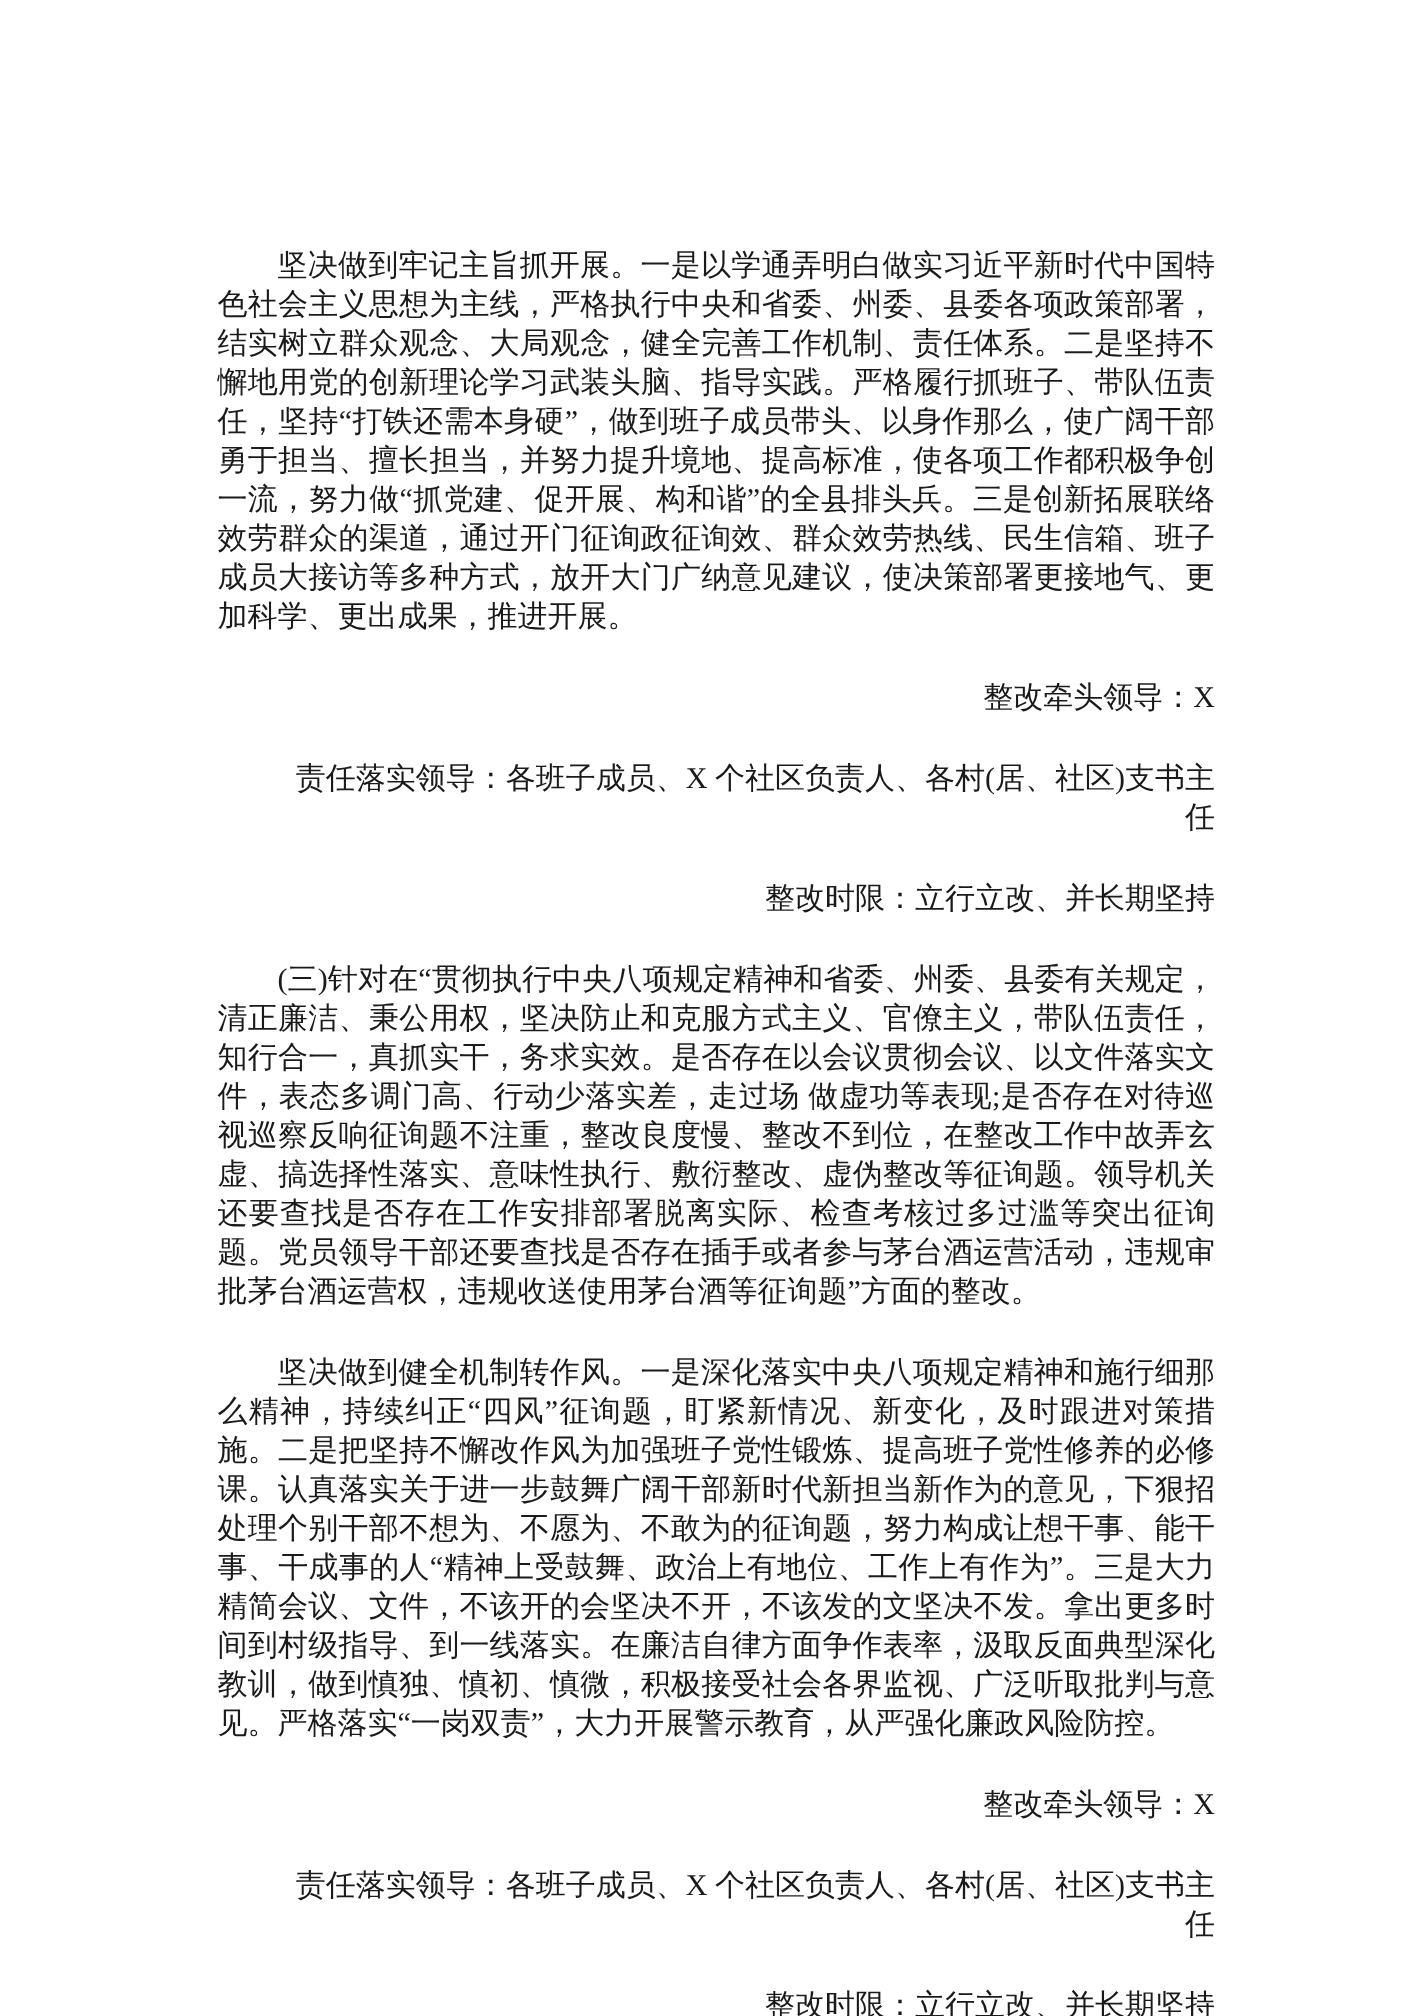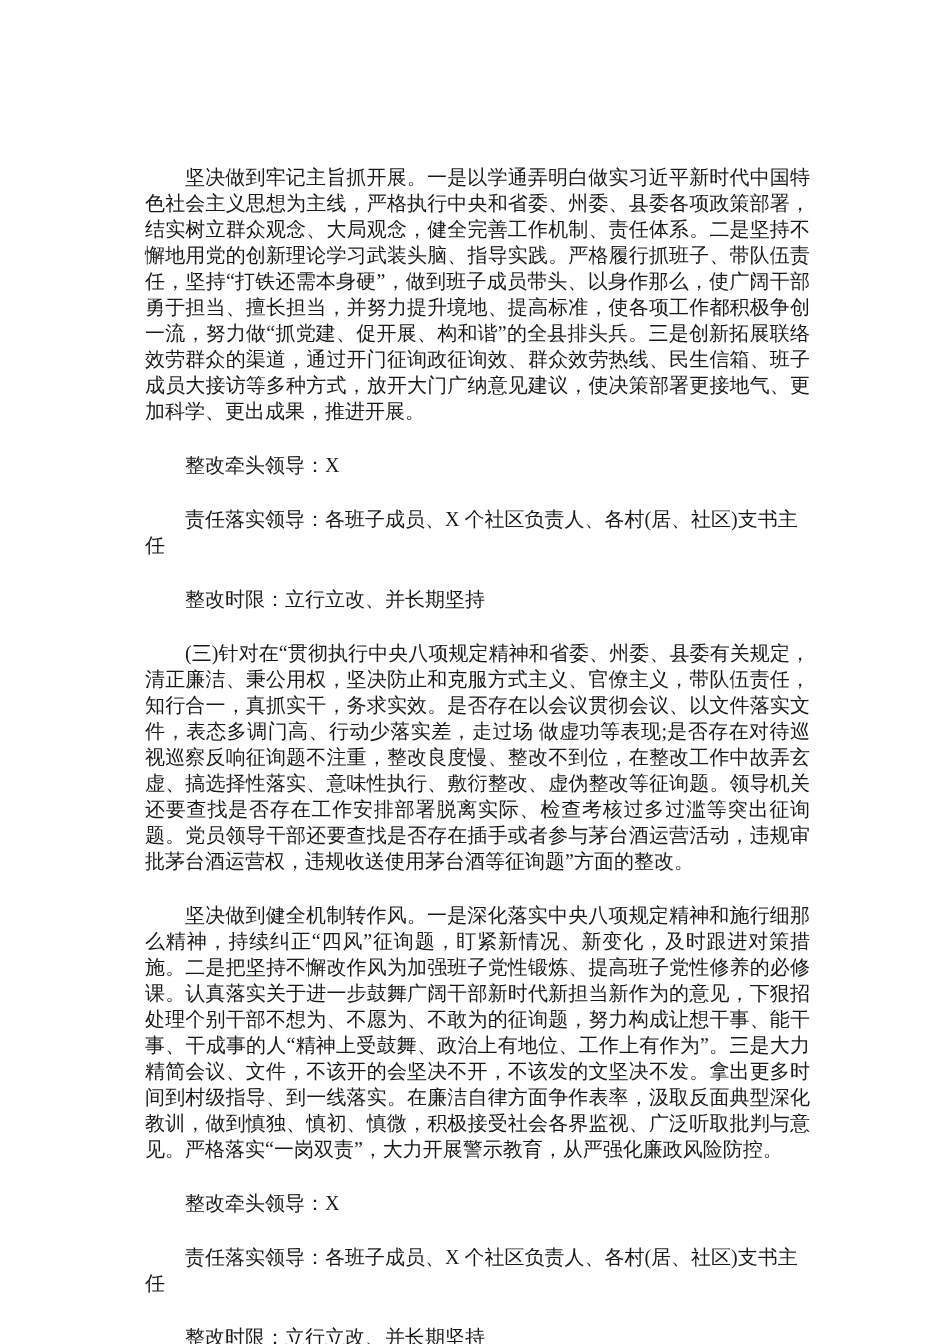--- a/index.html
+++ b/index.html
@@ -20,21 +20,21 @@
   .doc p {
     margin: 16px 0 28px 0;
     font-size: 20px;
     line-height: 26px;
     text-align: justify;
     text-indent: 2em;
     word-break: break-all;
     letter-spacing: 0;
   }
   .doc p.meta {
-    text-align: left;
+    text-align: right;
   }
 </style>
 </head>
 <body>
 
 <div class="page">
   <div class="doc">
     <p>坚决做到牢记主旨抓开展。一是以学通弄明白做实习近平新时代中国特色社会主义思想为主线，严格执行中央和省委、州委、县委各项政策部署，结实树立群众观念、大局观念，健全完善工作机制、责任体系。二是坚持不懈地用党的创新理论学习武装头脑、指导实践。严格履行抓班子、带队伍责任，坚持“打铁还需本身硬”，做到班子成员带头、以身作那么，使广阔干部勇于担当、擅长担当，并努力提升境地、提高标准，使各项工作都积极争创一流，努力做“抓党建、促开展、构和谐”的全县排头兵。三是创新拓展联络效劳群众的渠道，通过开门征询政征询效、群众效劳热线、民生信箱、班子成员大接访等多种方式，放开大门广纳意见建议，使决策部署更接地气、更加科学、更出成果，推进开展。</p>
 
     <p class="meta">整改牵头领导：X</p>

